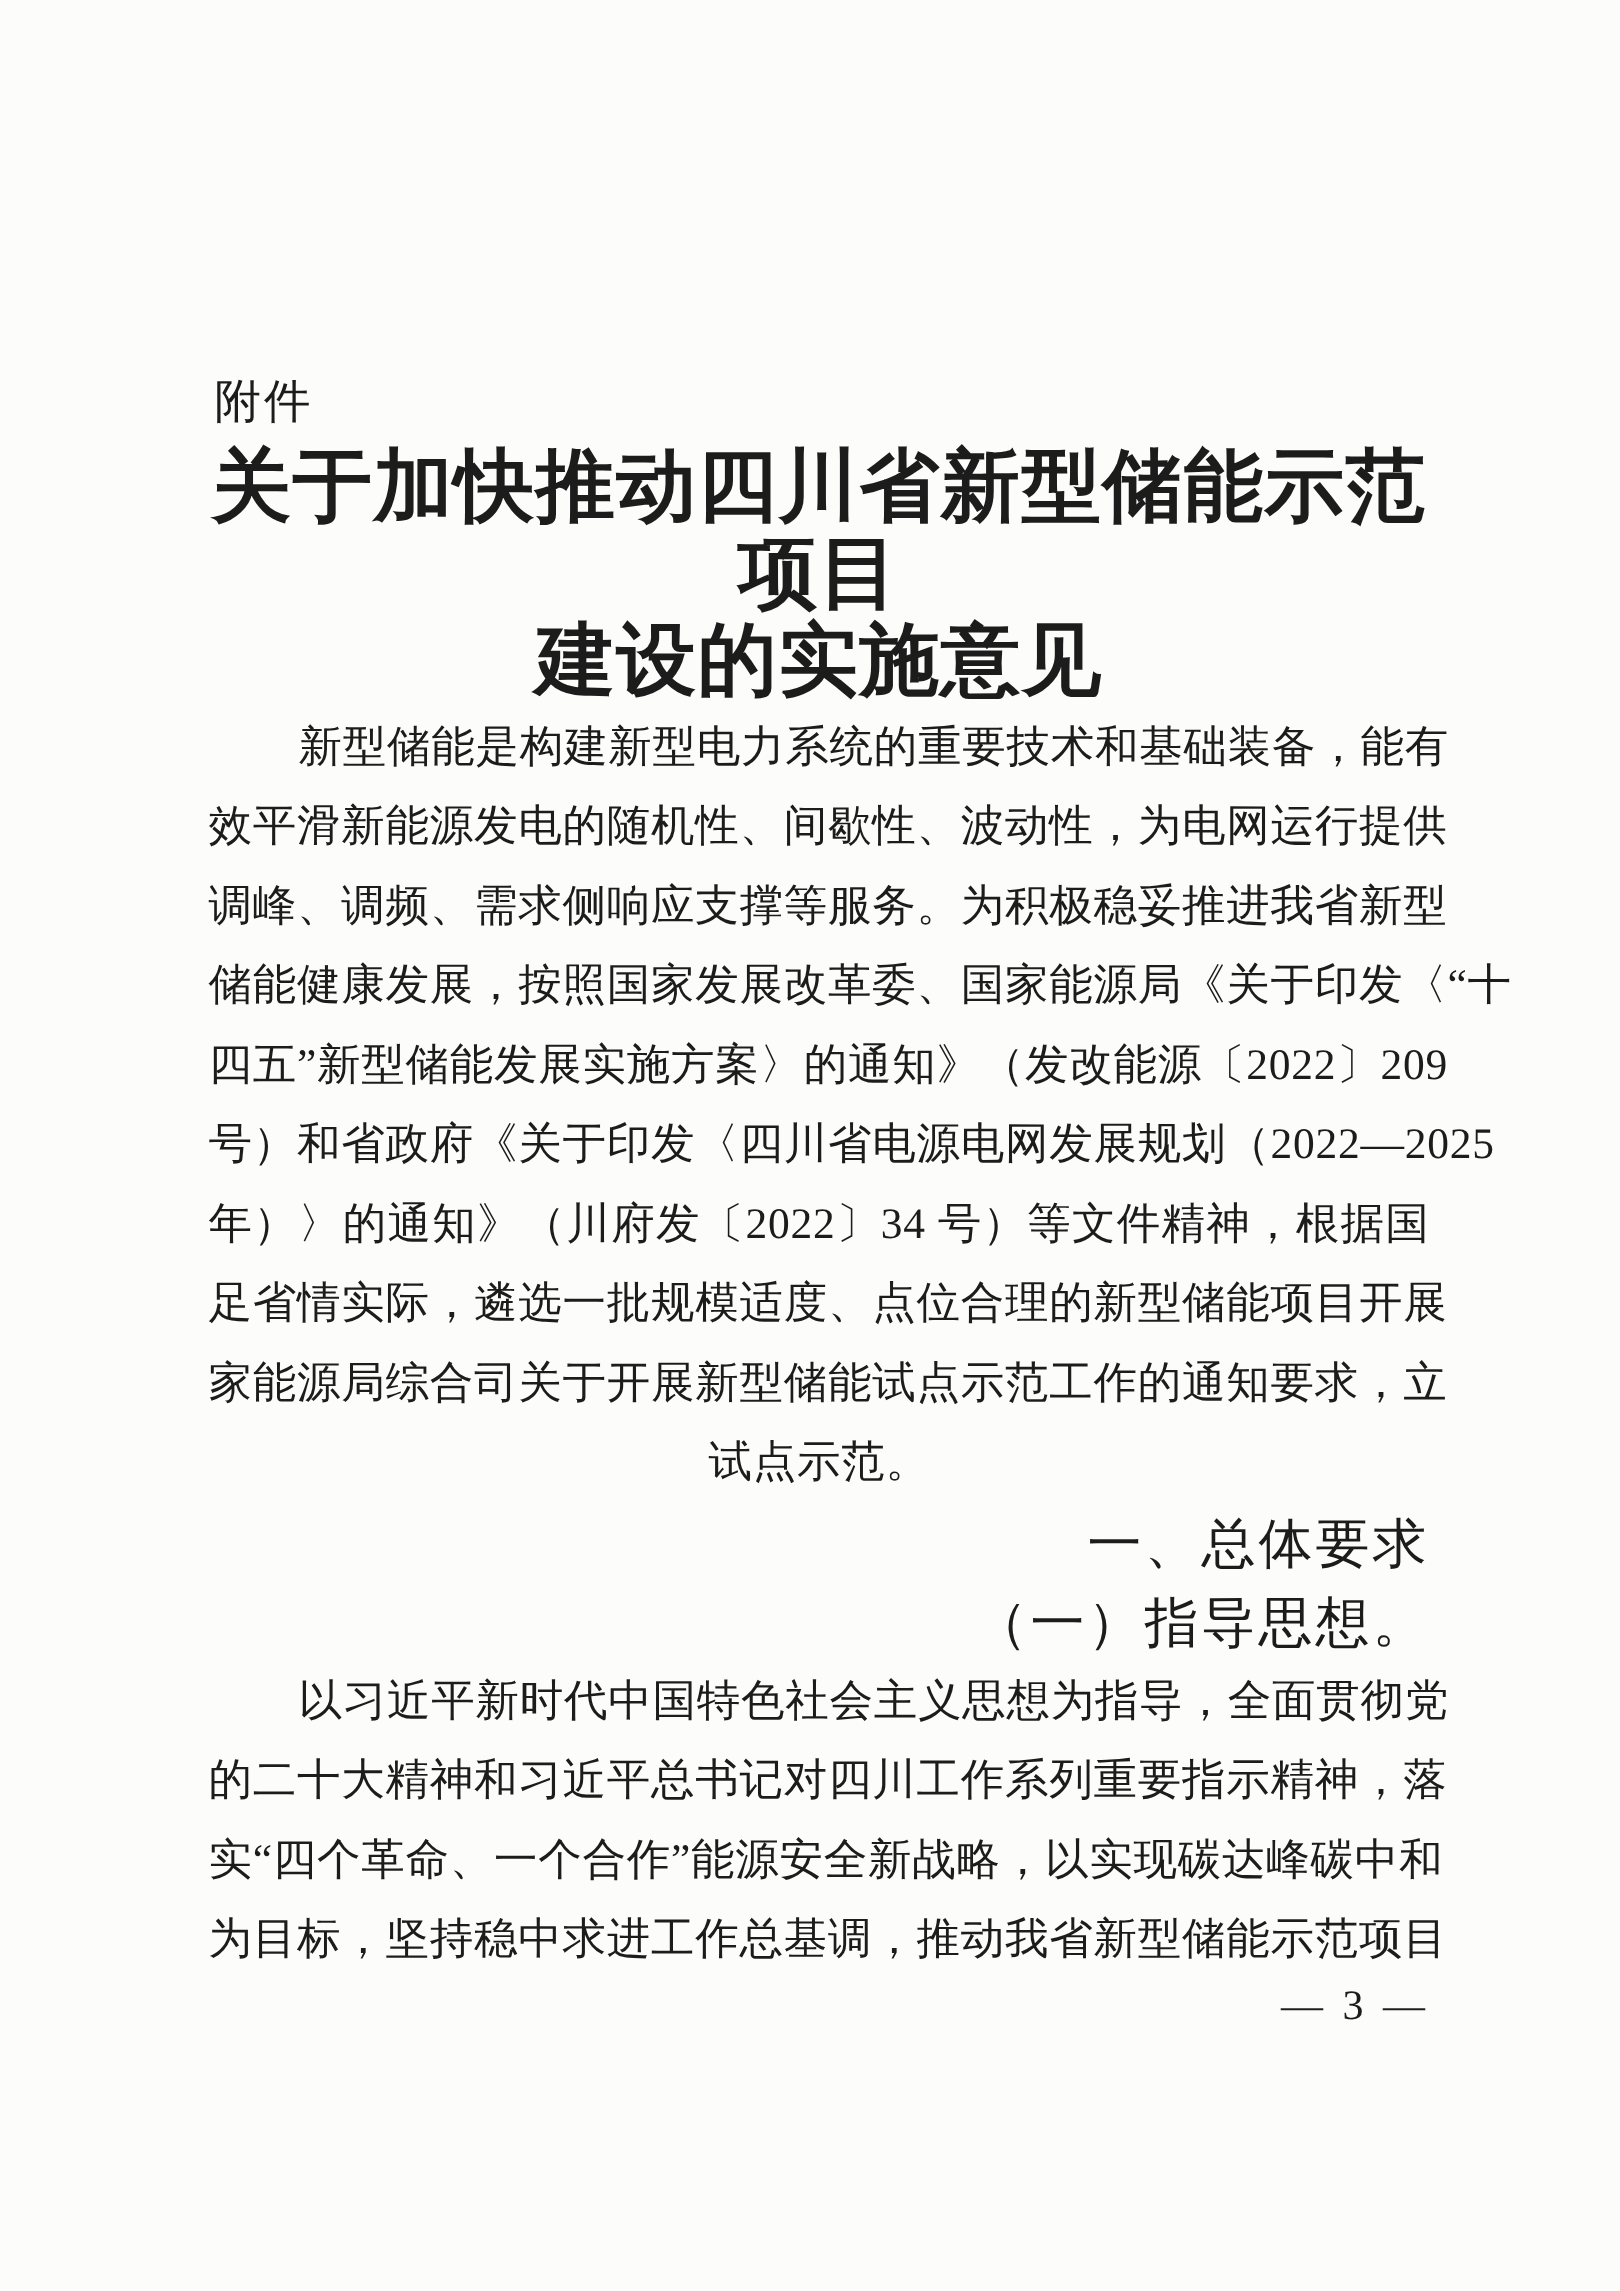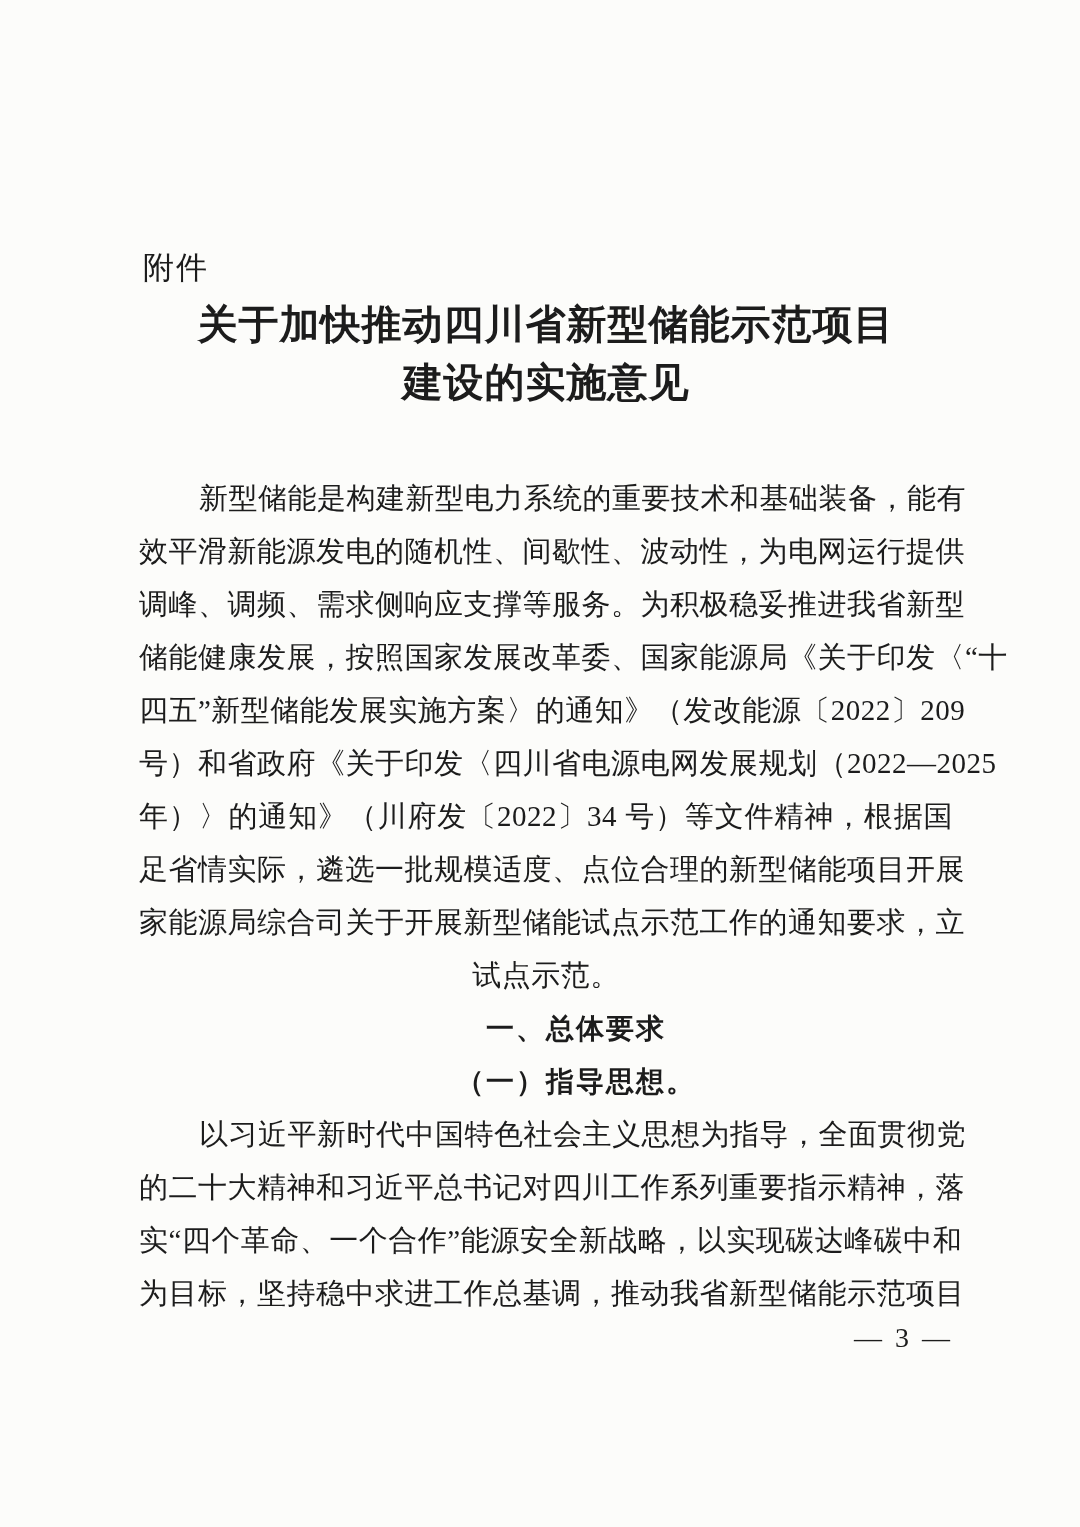--- a/index.html
+++ b/index.html
@@ -25,21 +25,21 @@
     line-height: 42px;
     letter-spacing: 2px;
     margin-top: 47px;
   }
   .doc-title {
     position: absolute;
     left: 139px;
     width: 814px;
     top: 296px;
     text-align: center;
-    font-size: 40px;
+    font-size: 53px;
     font-weight: 700;
     line-height: 58px;
     letter-spacing: 1px;
   }
   .body-block {
     position: absolute;
     left: 139px;
     width: 814px;
     top: 472px;
   }
@@ -54,27 +54,27 @@
   }
   .line.short {
     text-align: center;
     text-align-last: auto;
     white-space: normal;
   }
   .line.indent {
     text-indent: 60px;
   }
   .line.heading {
-    font-weight: 700;
-    text-align: center;
+    font-weight: 400;
+    text-align: right;
     text-align-last: auto;
     text-indent: 60px;
     letter-spacing: 2px;
     font-family: "Liberation Sans", "DejaVu Sans", sans-serif;
-    font-size: 28px;
+    font-size: 36px;
   }
   .page-number {
     position: absolute;
     right: 127px;
     top: 1318px;
     font-size: 28px;
     line-height: 40px;
     letter-spacing: 3px;
   }
 </style>

